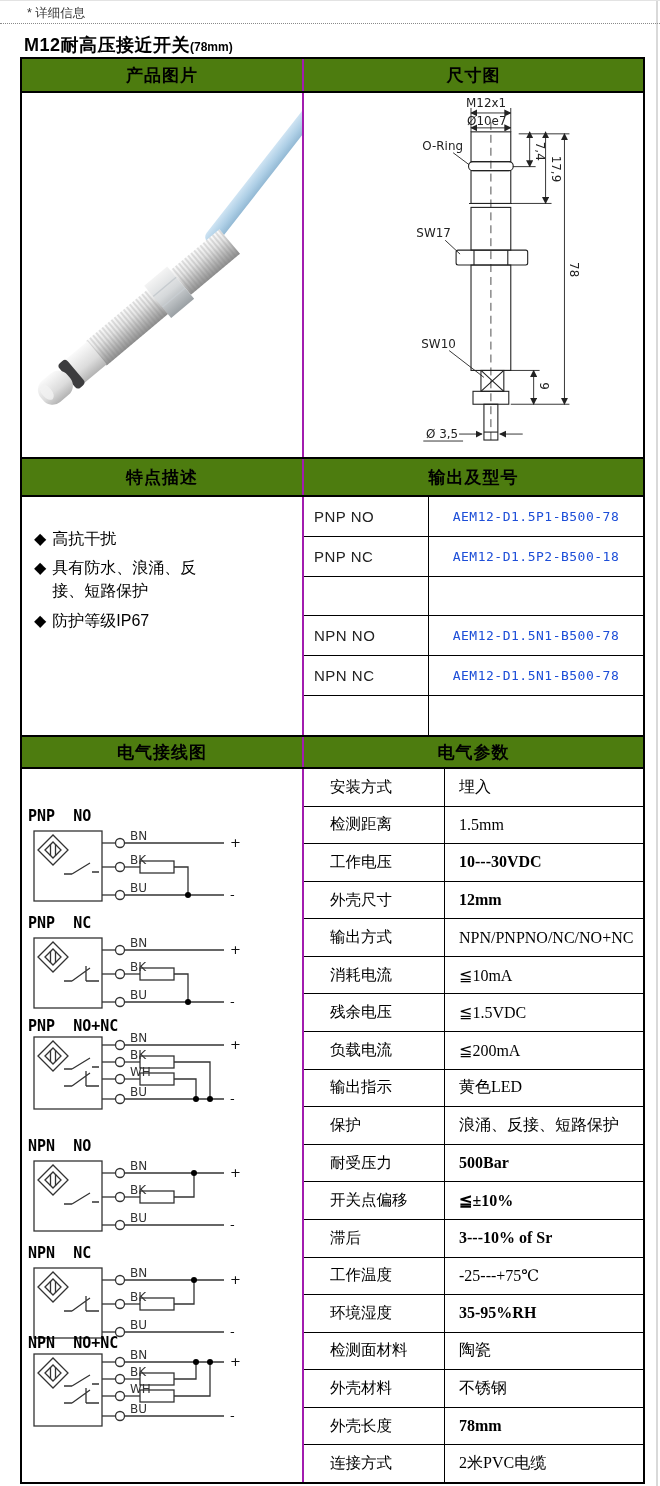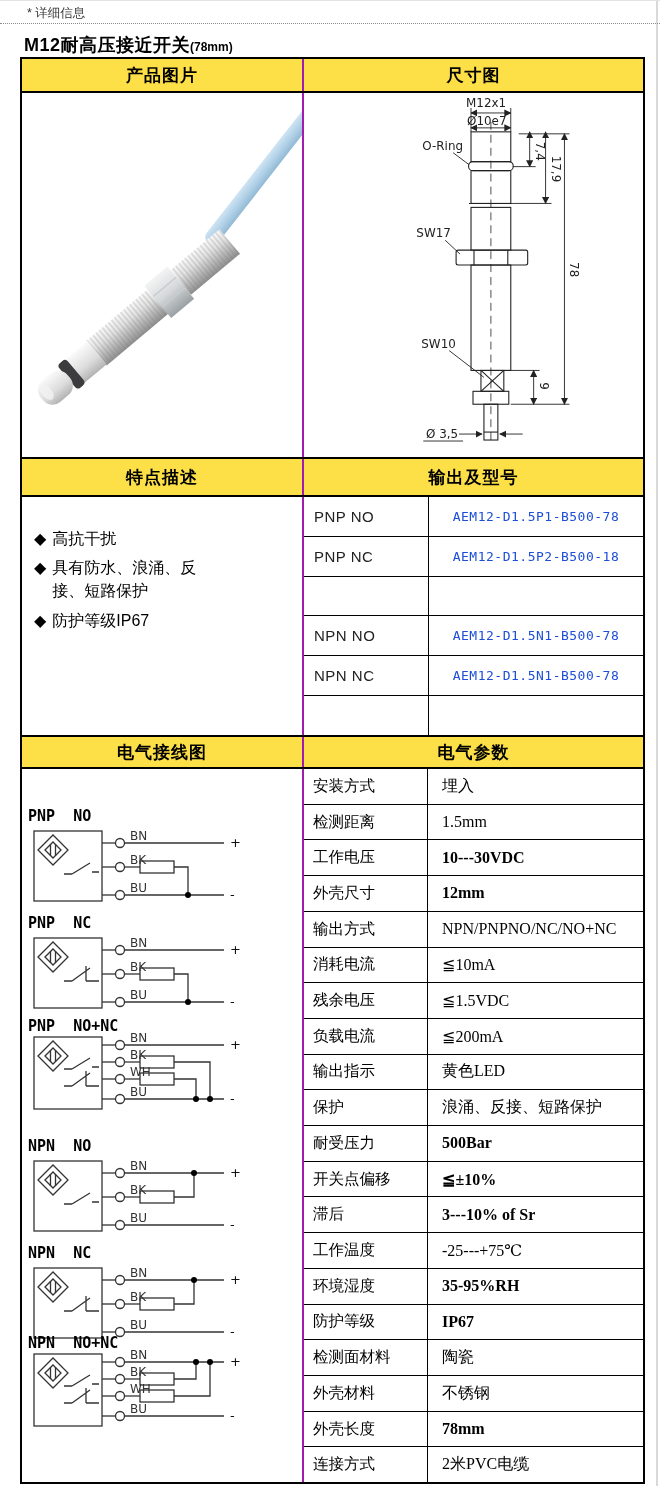--- a/index.html
+++ b/index.html
@@ -10,21 +10,21 @@
   .note{position:absolute;left:27px;top:5px;font-size:12.5px;color:#333;}
   .dotted{position:absolute;left:0;top:23px;width:660px;border-top:1.5px dotted #8a8a8a;}
   .title-row{position:absolute;left:24px;top:33px;white-space:nowrap;}
   .t-main{font-weight:bold;font-size:18px;letter-spacing:.5px;}
   .t-sub{font-weight:bold;font-size:12px;}
   .sheet{position:absolute;left:20px;top:57px;width:621px;border:2px solid #000;background:#fff;}
   .row{display:flex;width:621px;}
   .row + .row{border-top:2px solid #000;}
   .cl{width:280px;flex:0 0 280px;position:relative;}
   .cr{flex:1;border-left:2px solid #a21caf;position:relative;}
-  .hdr{background:#fde047;}
+  .hdr{background:#4d7c0f;}
   .hdr .cl,.hdr .cr{display:flex;align-items:center;justify-content:center;
       font-weight:bold;font-size:17px;letter-spacing:1px;}
   .r-photo{height:364px;}
   .r-hdr1{height:32px;}
   .r-hdr2{height:36px;}
   .r-feat{height:238px;}
   .r-hdr3{height:30px;}
   .r-wire{height:713px;}
   
   .feat-wrap{padding:30px 8px 0 12px;font-size:16px;line-height:1.45;}
@@ -38,21 +38,21 @@
   .otype{flex:0 0 114px;border-right:1px solid #000;display:flex;align-items:center;
          padding-left:10px;font-size:15px;color:#222;letter-spacing:.5px;}
   .omodel{flex:1;display:flex;align-items:center;justify-content:center;
           font-family:"DejaVu Sans Mono","Liberation Mono",monospace;font-size:13px;
           color:#1d4ed8;letter-spacing:.5px;}
   
   .pmt{display:flex;flex-direction:column;height:100%;}
   .pmt .prow{flex:1;display:flex;}
   .pmt .prow + .prow{border-top:1px solid #000;}
   .plabel{flex:0 0 114px;border-right:1px solid #000;display:flex;align-items:center;
-          padding-left:9px;font-size:15.5px;}
+          padding-left:26px;font-size:15.5px;}
   .pvalue{flex:1;display:flex;align-items:center;padding-left:14px;font-size:16px;
           font-family:"Liberation Serif","DejaVu Serif",serif;}
   .pvalue.bold{font-weight:bold;}
   svg{display:block;}
   svg text{font-family:"DejaVu Sans","Liberation Sans",sans-serif;}
   .wire-cell svg{position:absolute;left:4px;}
   .diag-title{font-family:"DejaVu Sans Mono","Liberation Mono",monospace;font-weight:bold;font-size:15px;}
   .wlabel{font-size:12px;fill:#333;}
   .sgn{font-size:13px;fill:#111;}
   .dimtext{font-size:12px;fill:#222;}
@@ -471,24 +471,20 @@
           </div>
           <div class="prow">
             <div class="plabel">工作温度</div>
             <div class="pvalue">-25---+75℃</div>
           </div>
           <div class="prow">
             <div class="plabel">环境湿度</div>
             <div class="pvalue bold">35-95%RH</div>
           </div>
           <div class="prow">
-            <div class="plabel">防护等级</div>
-            <div class="pvalue bold">IP67</div>
-          </div>
-          <div class="prow">
             <div class="plabel">检测面材料</div>
             <div class="pvalue">陶瓷</div>
           </div>
           <div class="prow">
             <div class="plabel">外壳材料</div>
             <div class="pvalue">不锈钢</div>
           </div>
           <div class="prow">
             <div class="plabel">外壳长度</div>
             <div class="pvalue bold">78mm</div>

